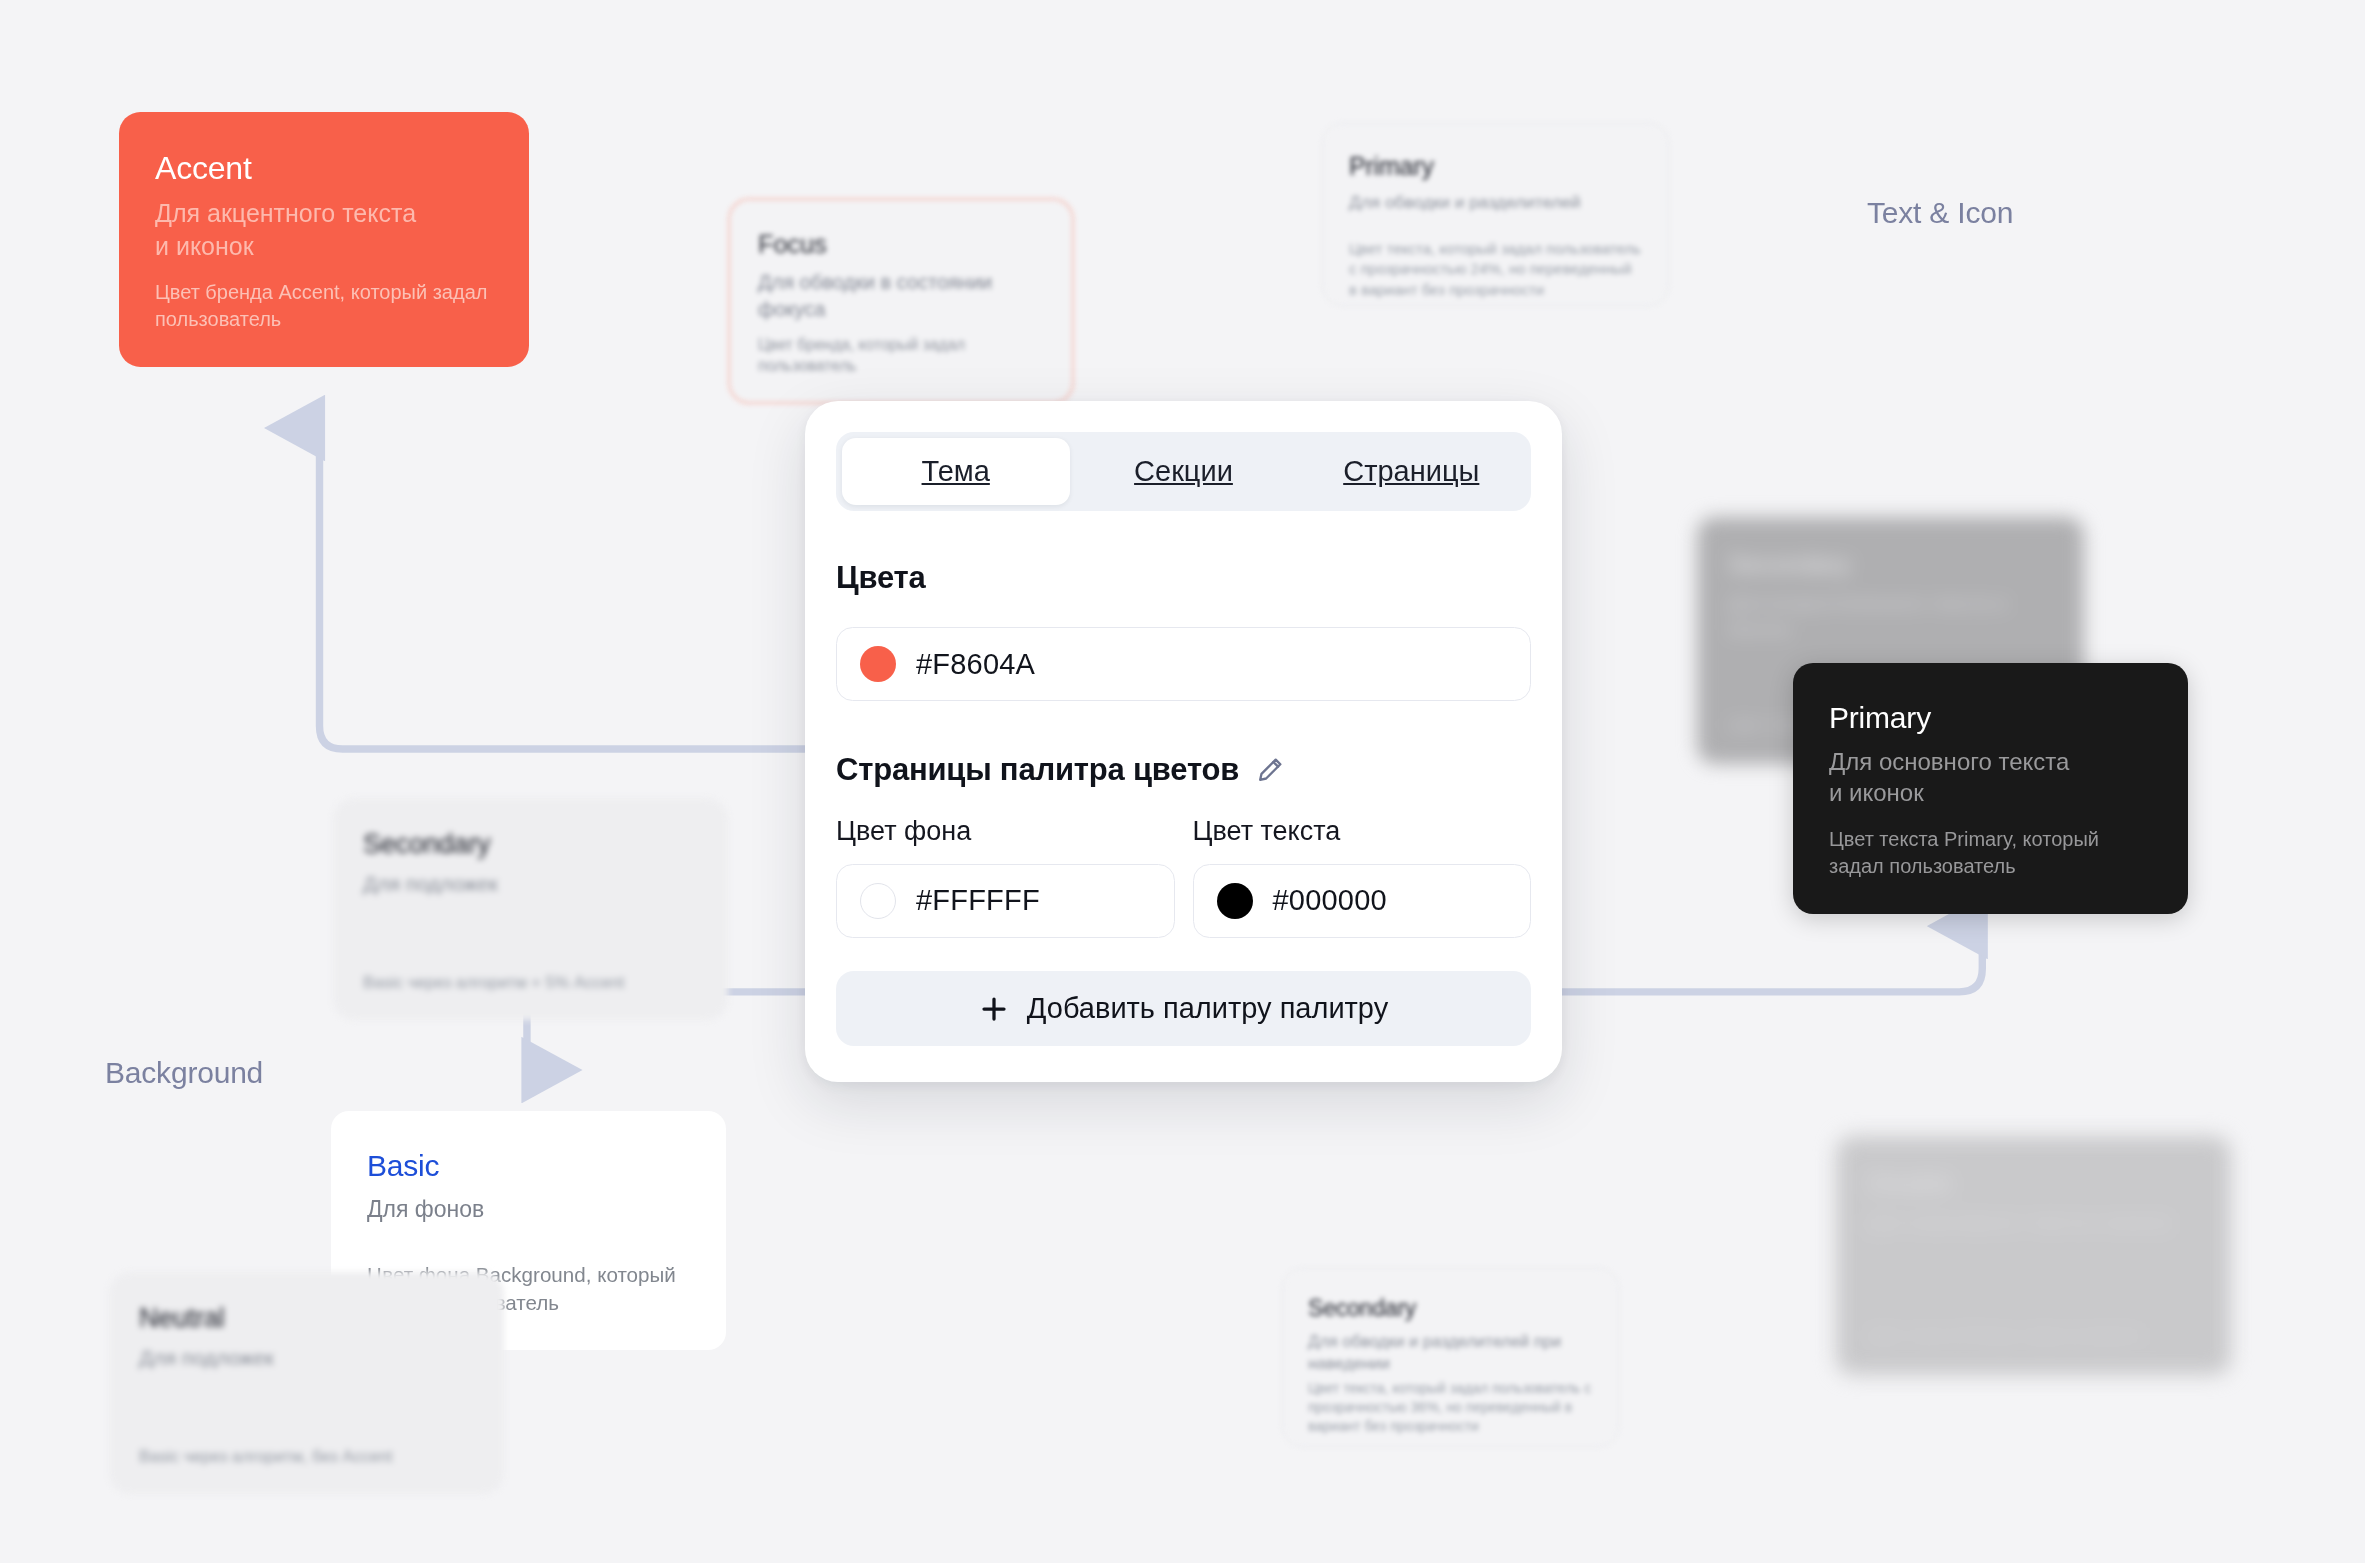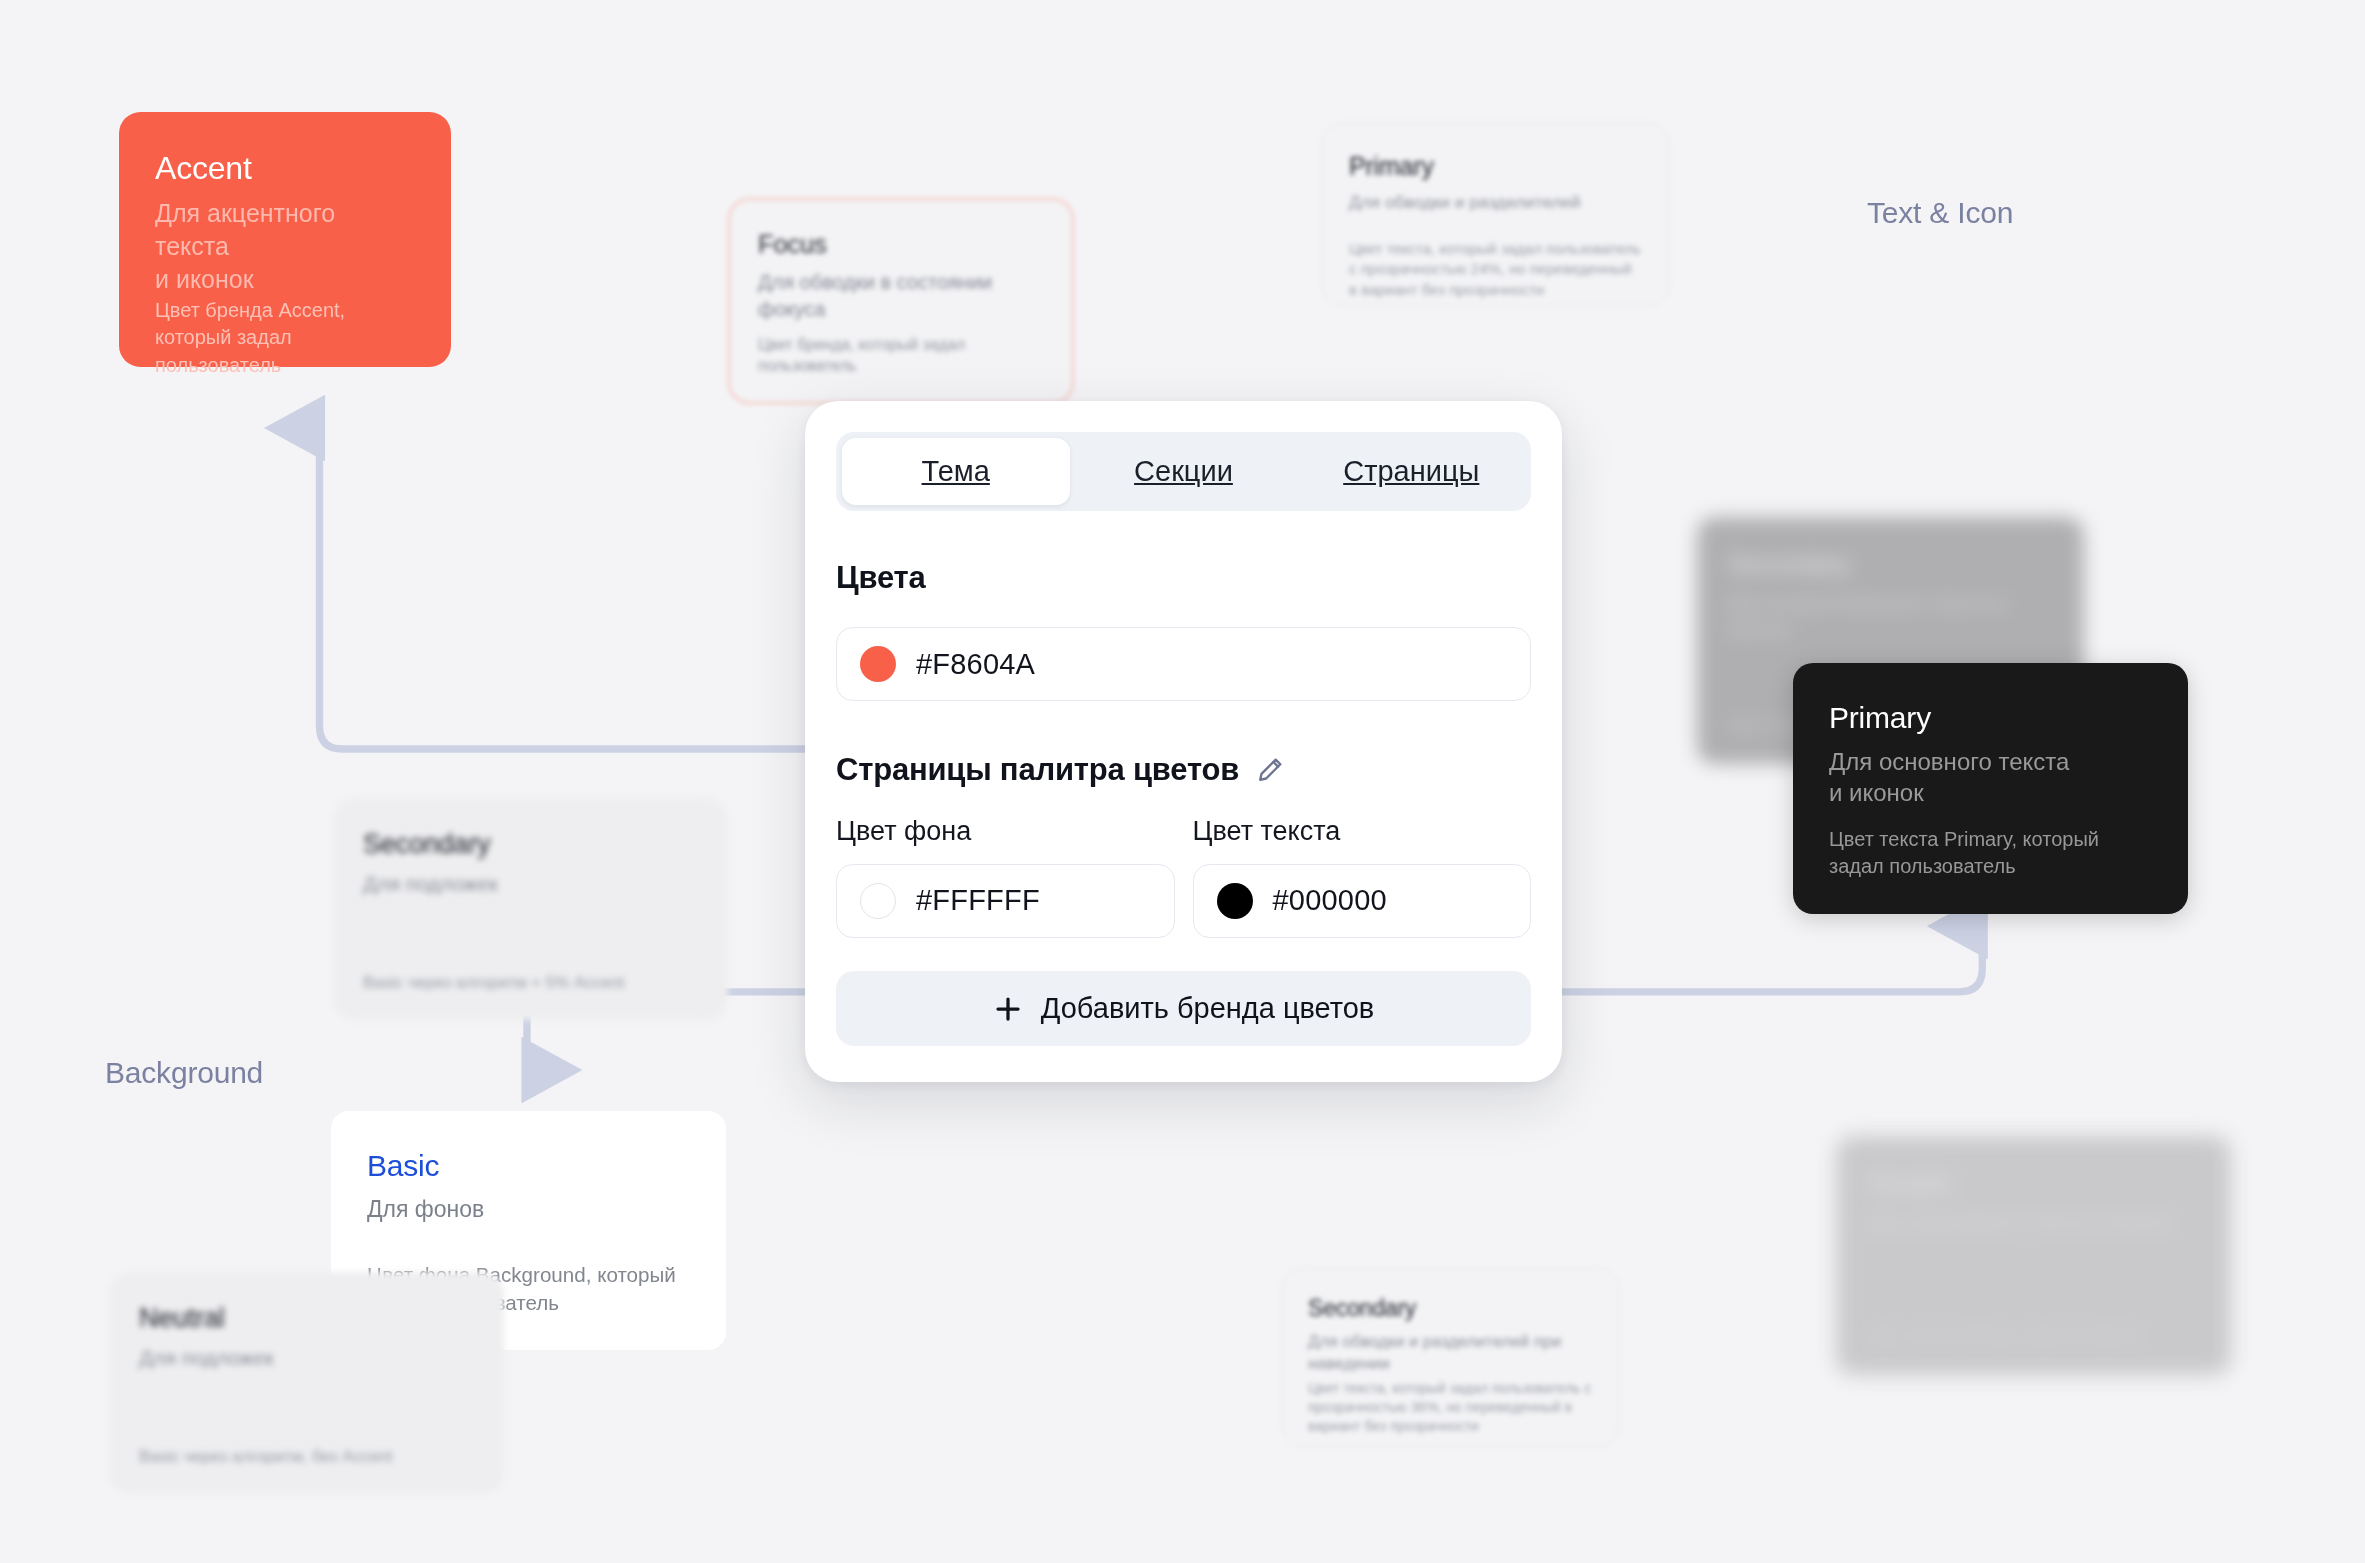--- a/index.html
+++ b/index.html
@@ -39,21 +39,21 @@
   }
   .card-note {
     font-size: 20px;
     font-weight: 400;
     line-height: 1.38;
     margin-top: auto;
   }
 
   
   #card-accent {
-    left: 119px; top: 112px; width: 332px; height: 255px;
+    left: 119px; top: 112px; width: 410px; height: 255px;
     background: #f8604a;
   }
   #card-accent .card-title { color: #ffffff; }
   #card-accent .card-sub   { color: #fdb9ad; }
   #card-accent .card-note  { color: #fcc0b5; }
 
   
   #card-focus {
     left: 728px; top: 198px; width: 346px; height: 206px;
     background: #f3f3f5;
@@ -405,18 +405,18 @@
         </div>
       </div>
     </div>
 
     <button class="add-button">
       <span>
         <svg class="plus-icon" viewBox="0 0 24 24" fill="none">
           <path d="M12 4v16M4 12h16" stroke="#10131b" stroke-width="2.6" stroke-linecap="round"></path>
         </svg>
       </span>
-      <span class="add-label">Добавить бренда цветов</span>
+      <span class="add-label">Добавить палитру палитру</span>
     </button>
 
   </div>
 </div>
 
 
 </body></html>

